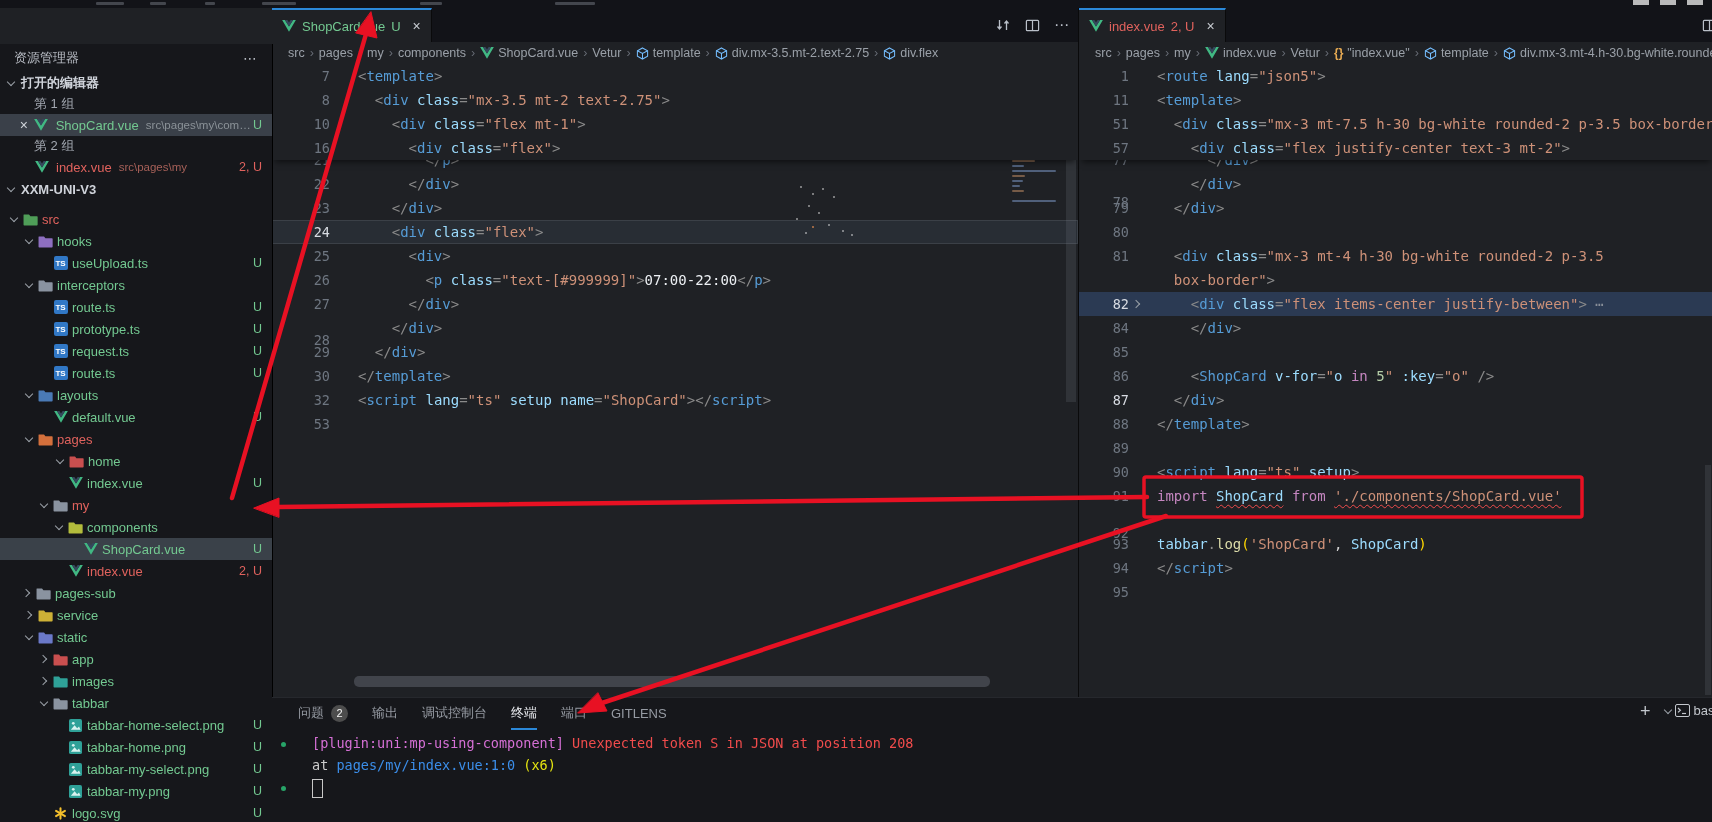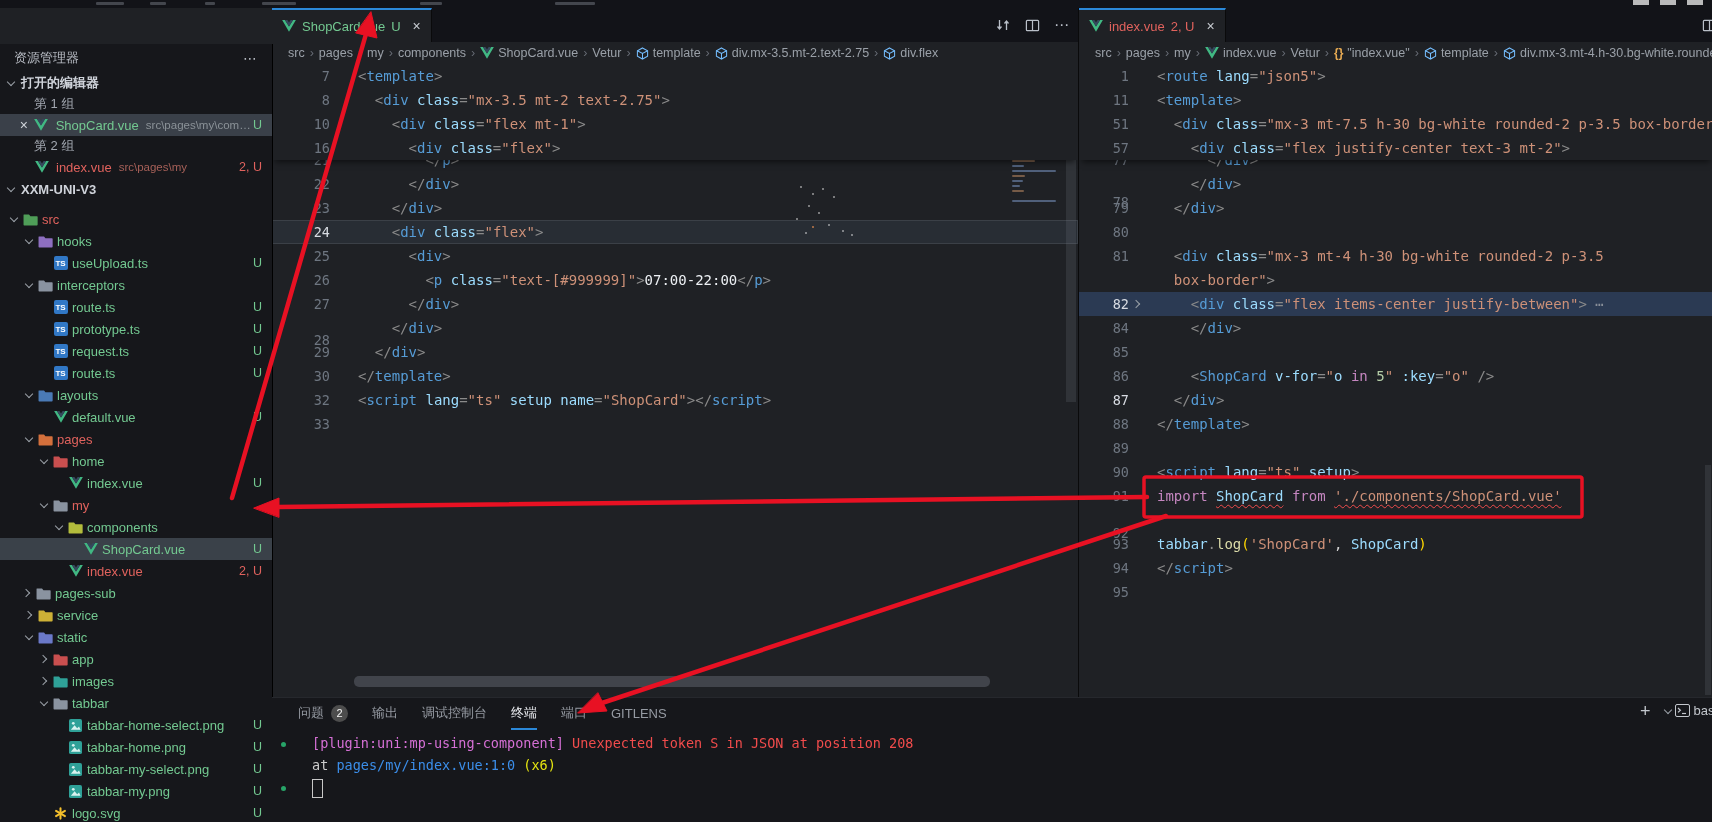--- a/index.html
+++ b/index.html
@@ -254,21 +254,21 @@
             <span class="chev open"></span>
           </span>
           <span class="ticon">
             <svg width="15" height="13" viewBox="0 0 16 14">
               <path d="M1 1.5h5.4l1.5 2H15a.7.7 0 0 1 .7.7v8.3a.9.9 0 0 1-.9.9H1.3a.8.8 0 0 1-.8-.8V2a.5.5 0 0 1 .5-.5z" fill="#d4703c"></path>
             </svg>
           </span>
           <span class="tlabel st-error">pages</span>
           <span class="flagcol"><span class="gitdot red"></span></span>
         </div>
-        <div class="trow" style="padding-left: 36px;">
+        <div class="trow" style="padding-left: 52px;">
           <span class="chevslot">
             <span class="chev open"></span>
           </span>
           <span class="ticon">
             <svg width="15" height="13" viewBox="0 0 16 14">
               <path d="M1 1.5h5.4l1.5 2H15a.7.7 0 0 1 .7.7v8.3a.9.9 0 0 1-.9.9H1.3a.8.8 0 0 1-.8-.8V2a.5.5 0 0 1 .5-.5z" fill="#c94f4f"></path>
             </svg>
           </span>
           <span class="tlabel st-untracked">home</span>
           <span class="flagcol"><span class="gitdot green"></span></span>
@@ -595,21 +595,21 @@
           <div class="cl"><span class="num" style="width: 58px;">22</span><span class="foldc"></span><span class="code"><span class="indg"></span><span class="indg g"></span><span class="indg g"></span><span class="tk-p">&lt;/</span><span class="tk-t">div</span><span class="tk-p">&gt;</span></span></div>
           <div class="cl"><span class="num" style="width: 58px;">23</span><span class="foldc"></span><span class="code"><span class="indg"></span><span class="indg g"></span><span class="tk-p">&lt;/</span><span class="tk-t">div</span><span class="tk-p">&gt;</span></span></div>
           <div class="cl current"><span class="num bright" style="width: 58px;">24</span><span class="foldc"></span><span class="code"><span class="indg"></span><span class="indg g"></span><span class="tk-p">&lt;</span><span class="tk-t">div</span><span class="tk-x"> </span><span class="tk-a">class</span><span class="tk-p">=</span><span class="tk-s">"flex"</span><span class="tk-p">&gt;</span></span></div>
           <div class="cl"><span class="num" style="width: 58px;">25</span><span class="foldc"></span><span class="code"><span class="indg"></span><span class="indg g"></span><span class="indg g"></span><span class="tk-p">&lt;</span><span class="tk-t">div</span><span class="tk-p">&gt;</span></span></div>
           <div class="cl"><span class="num" style="width: 58px;">26</span><span class="foldc"></span><span class="code"><span class="indg"></span><span class="indg g"></span><span class="indg g"></span><span class="indg g"></span><span class="tk-p">&lt;</span><span class="tk-t">p</span><span class="tk-x"> </span><span class="tk-a">class</span><span class="tk-p">=</span><span class="tk-s">"text-[#999999]"</span><span class="tk-p">&gt;</span><span class="tk-w">07:00-22:00</span><span class="tk-p">&lt;/</span><span class="tk-t">p</span><span class="tk-p">&gt;</span></span></div>
           <div class="cl"><span class="num" style="width: 58px;">27</span><span class="foldc"></span><span class="code"><span class="indg"></span><span class="indg g"></span><span class="indg g"></span><span class="tk-p">&lt;/</span><span class="tk-t">div</span><span class="tk-p">&gt;</span></span></div>
           <div class="cl"><span class="num" style="width: 58px; margin-top: 24px;">28</span><span class="foldc"></span><span class="code"><span class="indg"></span><span class="indg g"></span><span class="tk-p">&lt;/</span><span class="tk-t">div</span><span class="tk-p">&gt;</span></span></div>
           <div class="cl"><span class="num" style="width: 58px;">29</span><span class="foldc"></span><span class="code"><span class="indg"></span><span class="tk-p">&lt;/</span><span class="tk-t">div</span><span class="tk-p">&gt;</span></span></div>
           <div class="cl"><span class="num" style="width: 58px;">30</span><span class="foldc"></span><span class="code"><span class="tk-p">&lt;/</span><span class="tk-t">template</span><span class="tk-p">&gt;</span></span></div>
           <div class="cl"><span class="num" style="width: 58px;">32</span><span class="foldc"></span><span class="code"><span class="tk-p">&lt;</span><span class="tk-t">script</span><span class="tk-x"> </span><span class="tk-a">lang</span><span class="tk-p">=</span><span class="tk-s">"ts"</span><span class="tk-x"> </span><span class="tk-a">setup</span><span class="tk-x"> </span><span class="tk-a">name</span><span class="tk-p">=</span><span class="tk-s">"ShopCard"</span><span class="tk-p">&gt;</span><span class="tk-p">&lt;/</span><span class="tk-t">script</span><span class="tk-p">&gt;</span></span></div>
-          <div class="cl"><span class="num" style="width: 58px;">33</span><span class="foldc"></span><span class="code"></span></div>
+          <div class="cl"><span class="num" style="width: 58px;">53</span><span class="foldc"></span><span class="code"></span></div>
         </div>
       <div class="sticky" id="sticky-left">
           <div class="cl"><span class="num" style="width: 58px;">7</span><span class="foldc"></span><span class="code"><span class="tk-p">&lt;</span><span class="tk-t">template</span><span class="tk-p">&gt;</span></span></div>
           <div class="cl"><span class="num" style="width: 58px;">8</span><span class="foldc"></span><span class="code"><span class="indg"></span><span class="tk-p">&lt;</span><span class="tk-t">div</span><span class="tk-x"> </span><span class="tk-a">class</span><span class="tk-p">=</span><span class="tk-s">"mx-3.5 mt-2 text-2.75"</span><span class="tk-p">&gt;</span></span></div>
           <div class="cl"><span class="num" style="width: 58px;">10</span><span class="foldc"></span><span class="code"><span class="indg"></span><span class="indg g"></span><span class="tk-p">&lt;</span><span class="tk-t">div</span><span class="tk-x"> </span><span class="tk-a">class</span><span class="tk-p">=</span><span class="tk-s">"flex mt-1"</span><span class="tk-p">&gt;</span></span></div>
           <div class="cl"><span class="num" style="width: 58px;">16</span><span class="foldc"></span><span class="code"><span class="indg"></span><span class="indg g"></span><span class="indg g"></span><span class="tk-p">&lt;</span><span class="tk-t">div</span><span class="tk-x"> </span><span class="tk-a">class</span><span class="tk-p">=</span><span class="tk-s">"flex"</span><span class="tk-p">&gt;</span></span></div>
         </div>
       <div id="minimap">
           <div class="mbar" style="width: 10.5px; background: rgba(120, 150, 195, 0.55);"></div>
           <div class="mbar" style="width: 38.85px; background: rgba(190, 140, 100, 0.55);"></div>

